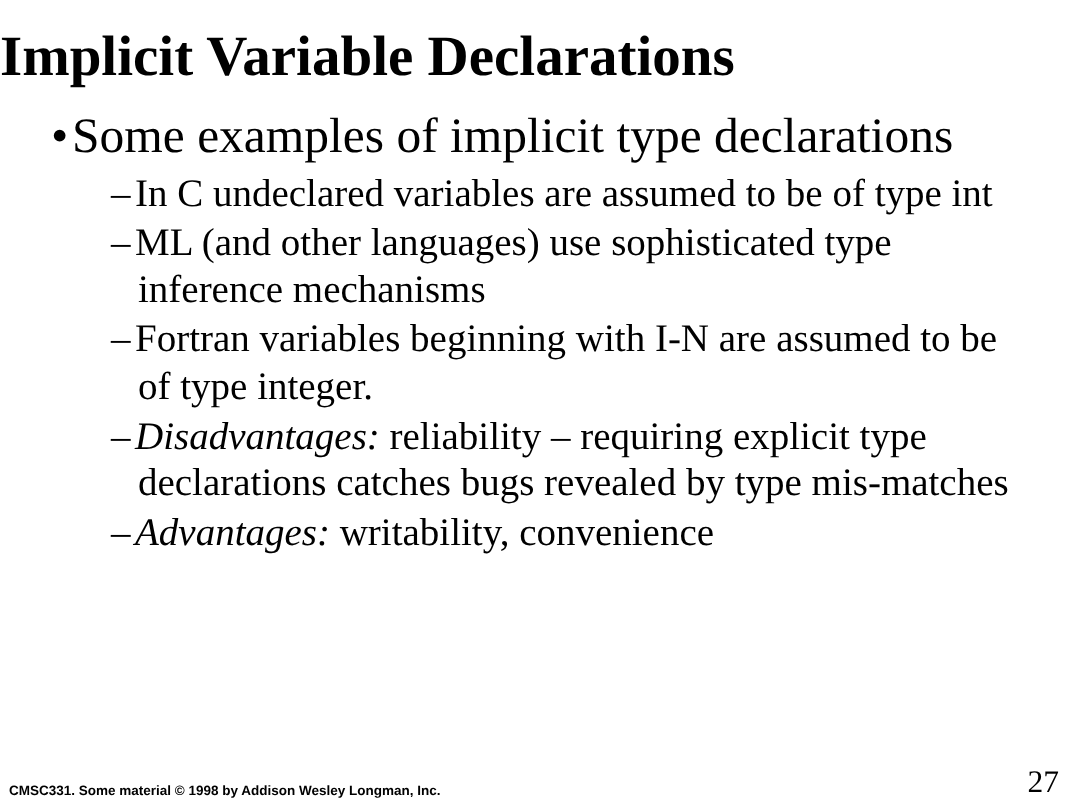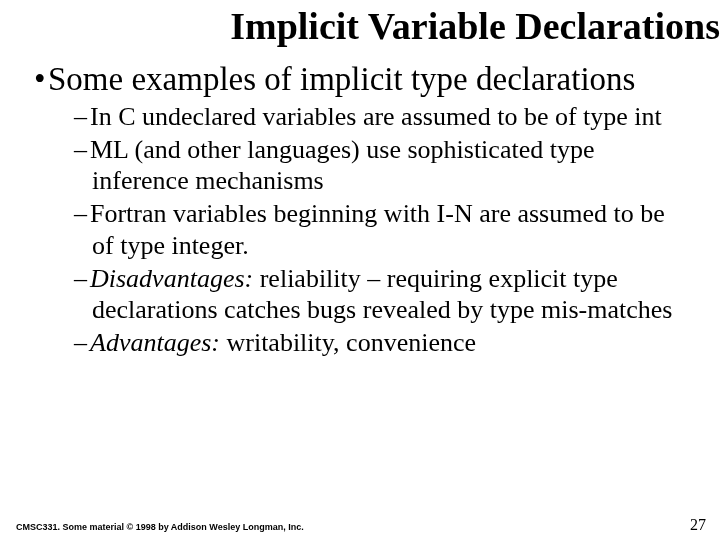--- a/index.html
+++ b/index.html
@@ -12,24 +12,24 @@
     color: #000000;
     overflow: hidden;
   }
   .slide {
     position: relative;
     width: 720px;
     height: 540px;
     box-sizing: border-box;
   }
   .title {
-    text-align: right;
+    text-align: left;
     font-size: 38px;
     font-weight: bold;
-    padding-top: 4px;
+    padding-top: 16px;
     padding-bottom: 8px;
   }
   .body {
     padding: 0 28px 0 28px;
   }
   .lvl1 {
     font-size: 33px;
     margin: 4px 0 2px 0;
     padding-left: 22px;
     text-indent: -16px;
@@ -50,31 +50,31 @@
   .lvl2 .dash {
     display: inline-block;
     width: 16px;
     text-indent: 0;
   }
   .adv-label {
     font-style: italic;
   }
   .footer-left {
     position: absolute;
-    left: 16px;
+    left: 6px;
     bottom: 8px;
     font-size: 9px;
     font-weight: bold;
     font-family: Arial, sans-serif;
   }
   .footer-right {
     position: absolute;
     right: 14px;
     bottom: 6px;
-    font-size: 16px;
+    font-size: 21px;
     font-family: "Times New Roman", Times, serif;
   }
 </style>
 </head>
 <body>
 
 <div class="slide">
 
   <div class="title">Implicit Variable Declarations</div>
 

